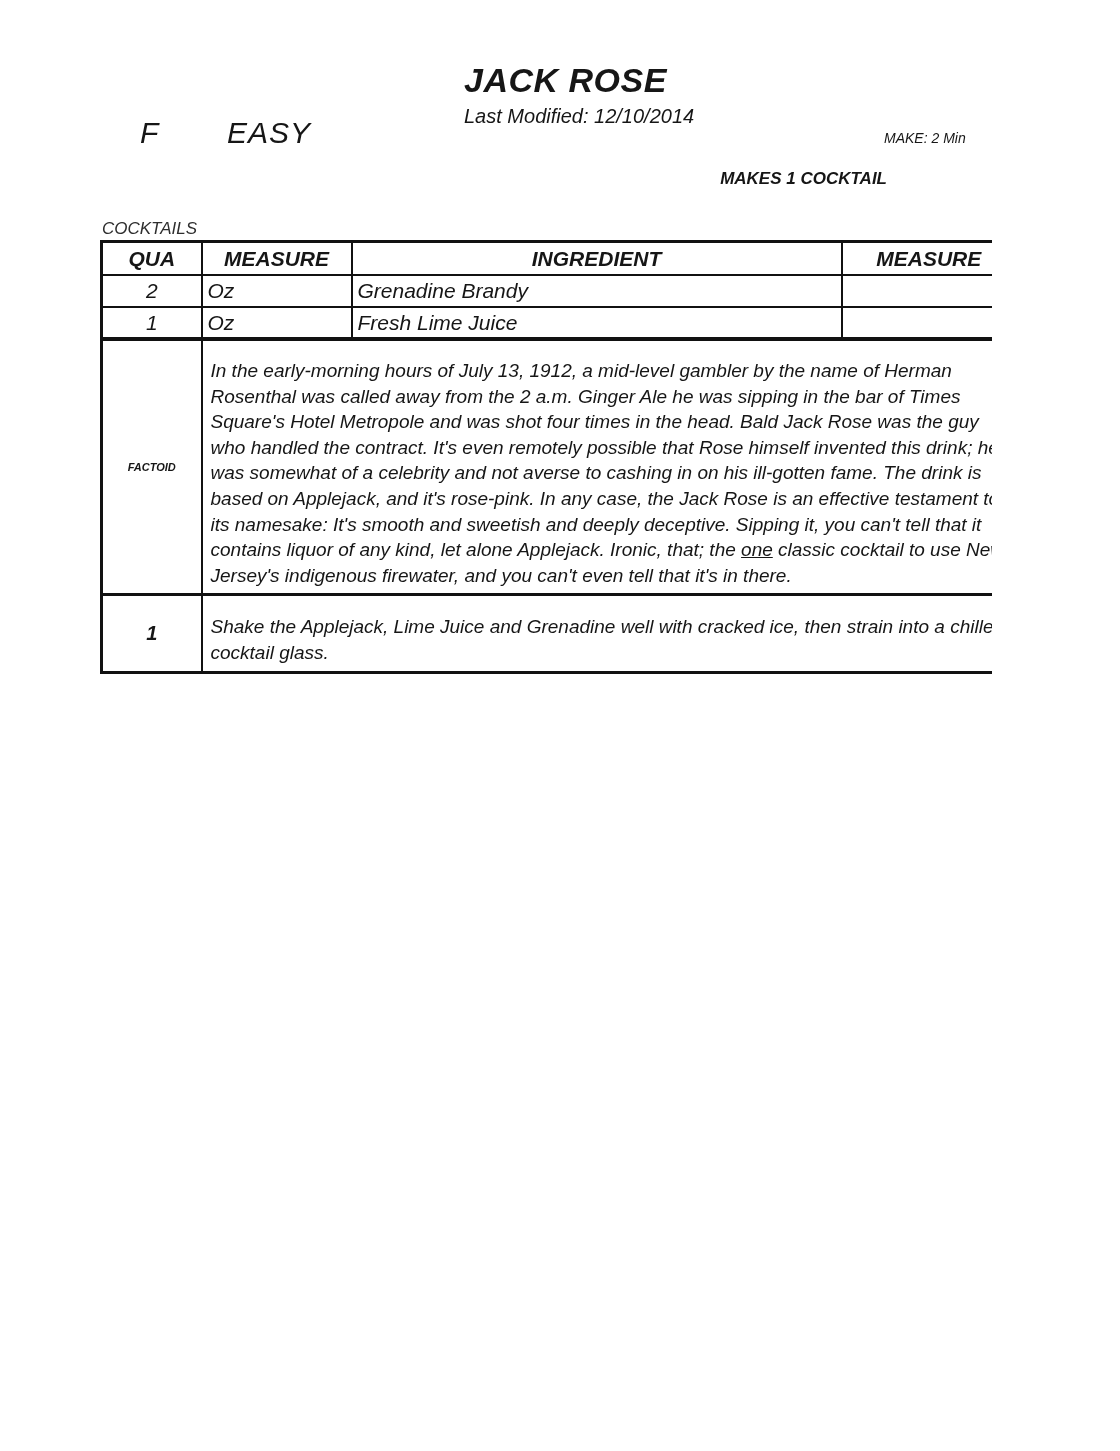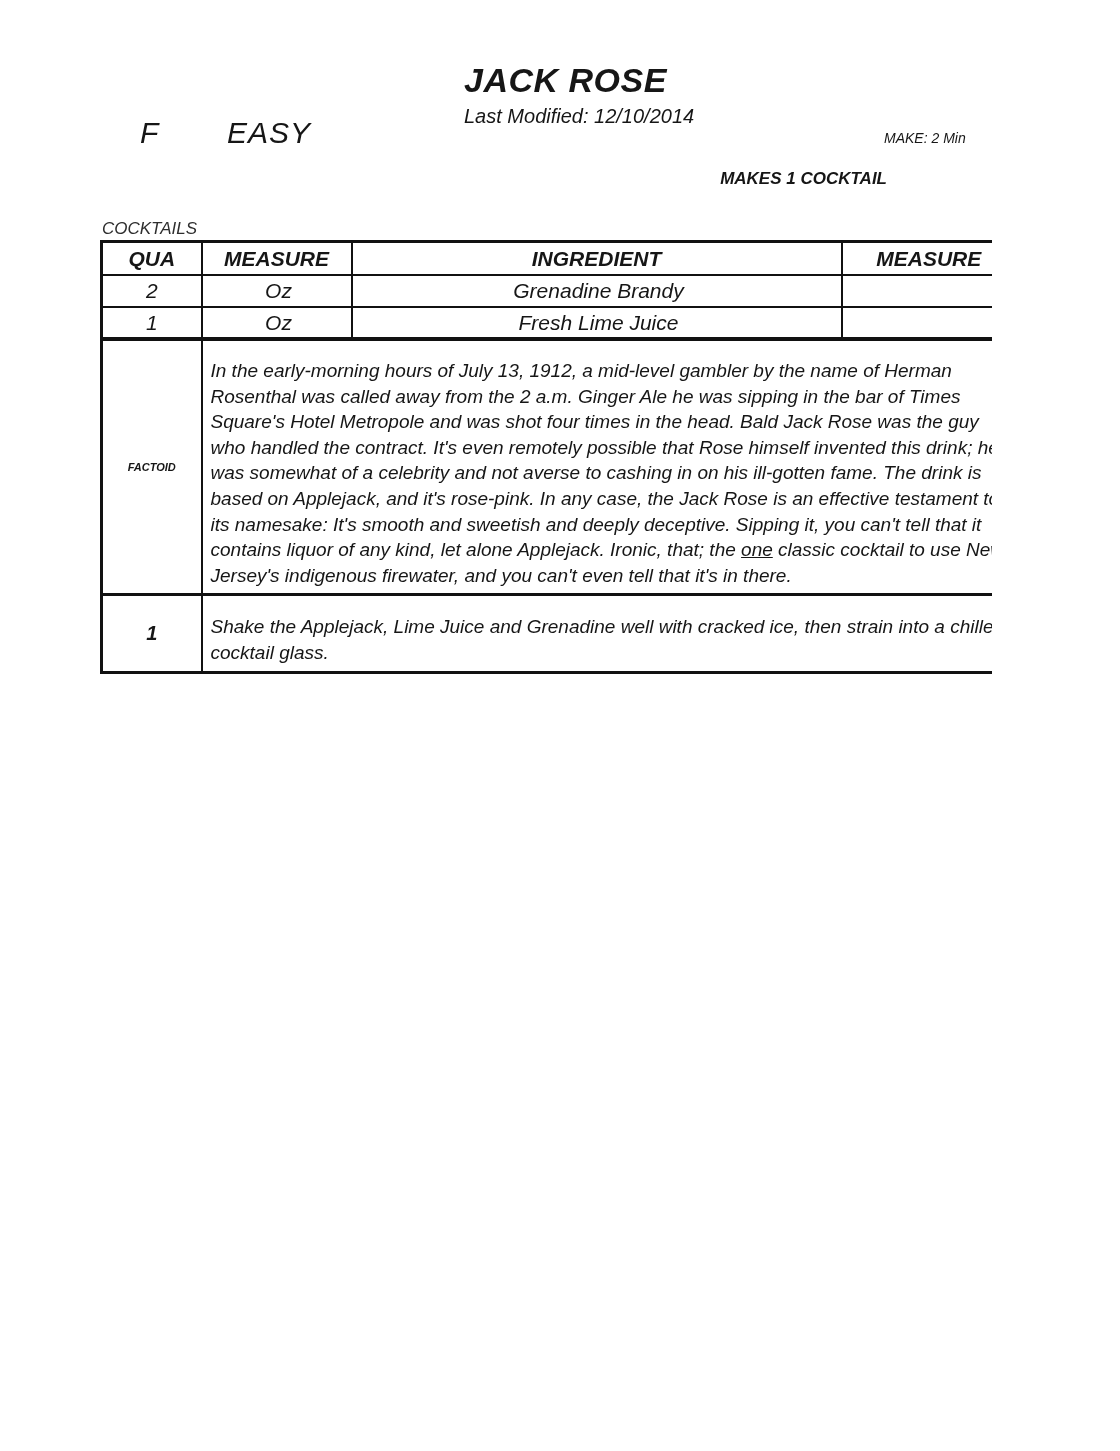--- a/index.html
+++ b/index.html
@@ -26,21 +26,21 @@
 
   .ing-table {
     position:absolute; left:100px; top:196px; width:915px;
     border:3px solid #111;
     margin-top:44px;
   }
   .ing-table th, .ing-table td { border:2px solid #111; overflow:hidden; white-space:nowrap; }
   .ing-table th { height:29px; font-size:21px; font-weight:bold; text-align:center; }
   .ing-table td { height:28px; font-size:21px; }
   .cell-center { text-align:center; }
-  .cell-left { text-align:center; padding-left:5px; }
+  .cell-left { text-align:left; padding-left:5px; }
 
   .prep-table {
     position:absolute; left:100px; top:337px; width:915px;
     border:3px solid #111;
   }
   .prep-table td { border:2px solid #111; }
   .prep-header {
     font-size:25px; font-weight:bold; text-align:center; height:31px;
     border-bottom:3px solid #111 !important;
   }

